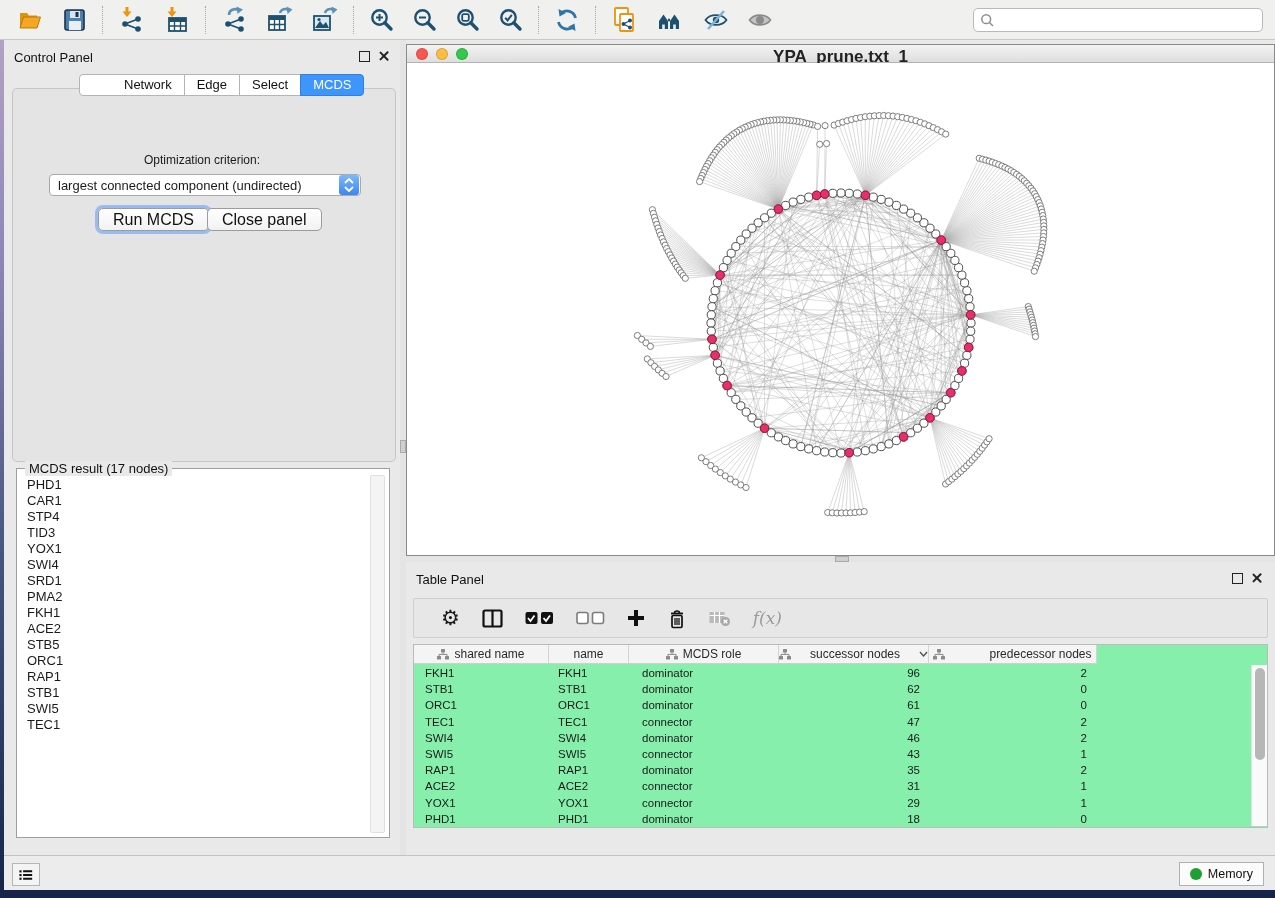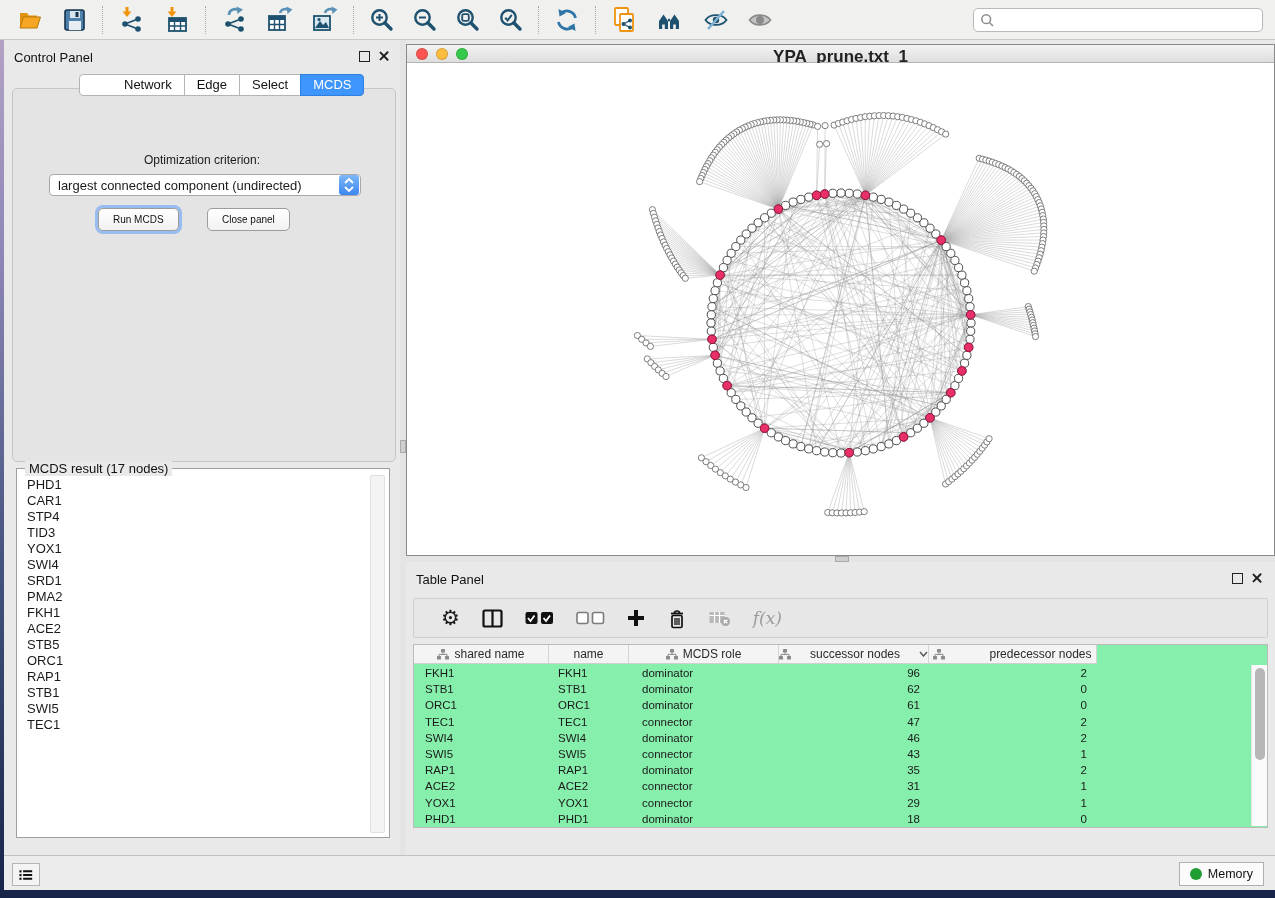--- a/index.html
+++ b/index.html
@@ -37,21 +37,21 @@
   .seg:first-child{border-radius:4px 0 0 4px;margin-left:0;padding-left:44px;}
   .seg:last-child{border-radius:0 4px 4px 0;}
   .seg.active{background:#3e95fc;border-color:#2f7fe0;color:#fff;}
   .opt-label{position:absolute;left:0;top:113px;width:396px;text-align:center;font-size:12px;}
   .dropdown{position:absolute;left:45px;top:134px;width:312px;height:22px;background:#fff;
     border:1px solid #a9a9a9;border-radius:4px;display:flex;align-items:center;cursor:pointer;}
   .dropdown .dd-text{flex:1;font-size:13px;padding-left:8px;white-space:nowrap;overflow:hidden;}
   .dd-spin{width:20px;height:20px;margin:0;border-radius:3px;background:linear-gradient(180deg,#7db8f8,#3c86f0);
     display:flex;flex-direction:column;align-items:center;justify-content:center;gap:2px;margin-right:1px;}
   .btn{background:linear-gradient(180deg,#ffffff,#f1f1f1);border:1px solid #9c9c9c;border-radius:5px;
-    font-size:10px;height:23px;padding:0 14px;cursor:pointer;color:#111;font-family:"Liberation Sans",sans-serif;}
+    font-size:16px;height:23px;padding:0 14px;cursor:pointer;color:#111;font-family:"Liberation Sans",sans-serif;}
   .run-btn{position:absolute;left:94px;top:168px;box-shadow:0 0 0 3px rgba(90,155,250,.55);}
   .closep-btn{position:absolute;left:203px;top:168px;}
   
   .result-group{position:absolute;left:12px;top:428px;width:374px;height:370px;background:#fff;
     border:1px solid #9f9f9f;}
   .result-legend{position:absolute;left:8px;top:-8px;background:#e9e9e9;padding:0 4px;font-size:13px;color:#111;}
   .result-list{position:absolute;left:2px;top:8px;width:352px;bottom:3px;overflow:hidden;font-size:13px;}
   .mcds-item{height:16px;line-height:16px;padding-left:8px;}
   .result-scroll{position:absolute;right:4px;top:6px;width:15px;bottom:4px;background:#f4f4f4;
     border:1px solid #e0e0e0;border-radius:2px;}

